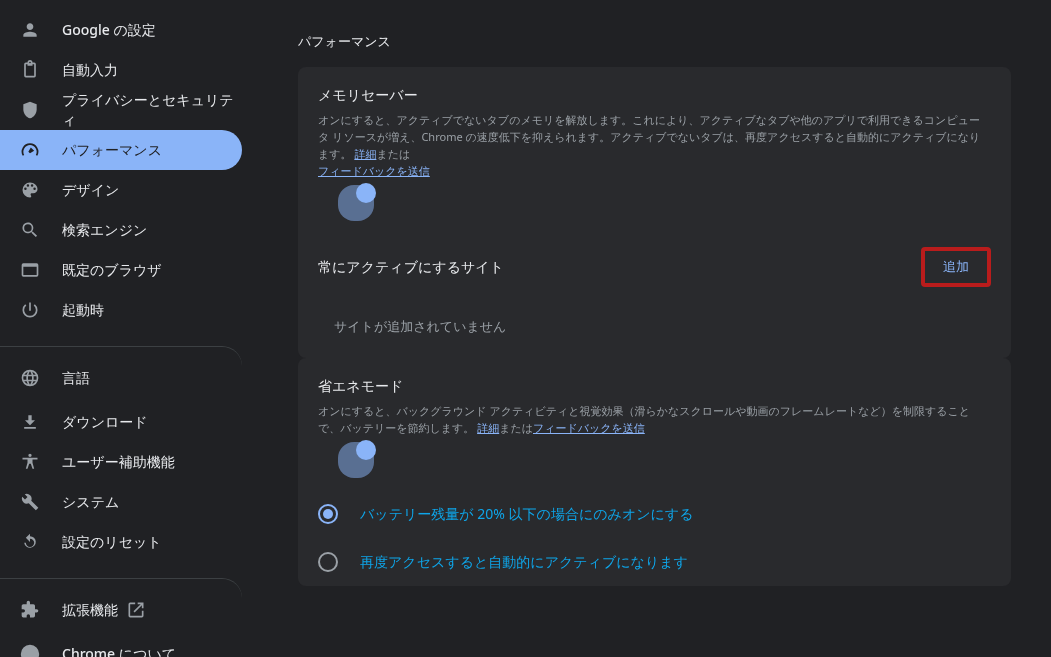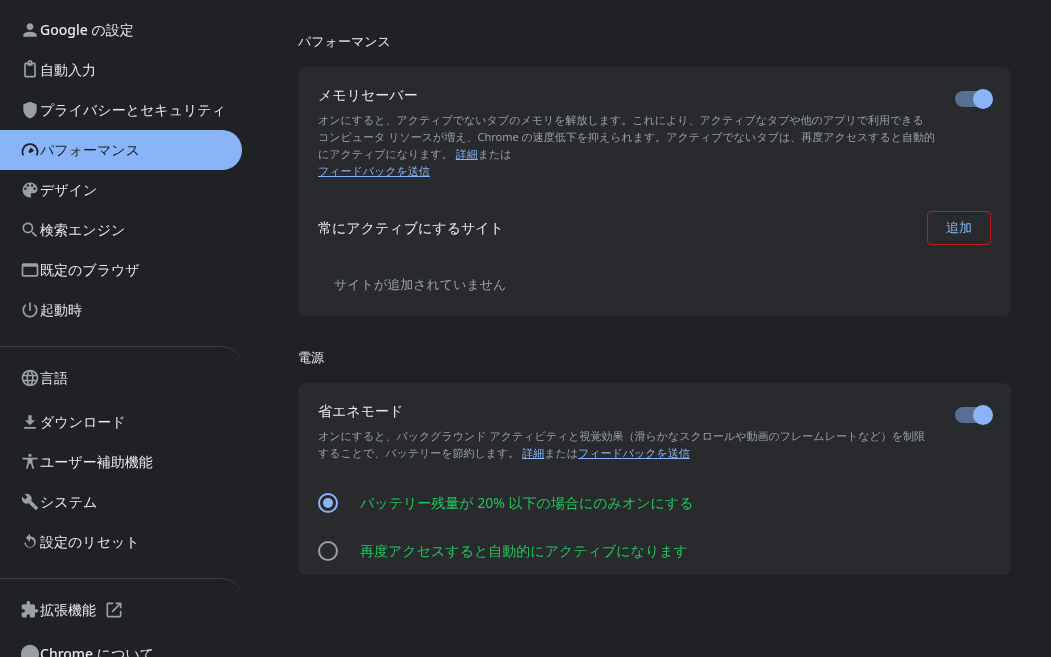--- a/index.html
+++ b/index.html
@@ -22,52 +22,52 @@
     color: #e8eaed;
     margin-right: 16px;
     cursor: pointer;
   }
   .nav-item.sep-top { margin-top: 16px; border-top: 1px solid #3c4043; padding-top: 6px; height: 56px; }
   .nav-item.active { background: #8ab4f8; color: #202124; }
   .nav-icon { width: 20px; height: 20px; display:flex; align-items:center; justify-content:center; flex:0 0 20px; }
   .nav-icon svg { width: 20px; height: 20px; }
   .nav-item .icon-fill { fill: #9aa0a6; }
   .nav-item.active .icon-fill { fill: #202124; }
-  .nav-label { font-size: 14px; font-weight: 500; }
+  .nav-label { margin-left: 22px; font-size: 14px; font-weight: 500; }
   .ext-icon { margin-left:8px; }
   
   .main { flex:1; padding: 0 40px 20px 40px; overflow:auto; }
   .section-title { font-size: 13px; color:#e8eaed; margin: 32px 0 16px 0; font-weight:500; }
   .card {
     background: #292a2d;
     border-radius: 8px;
   }
   .card-row { padding: 18px 20px; }
-  .card-row.flex { display:flex; align-items:flex-start; }
+  .card-row.flex { display:flex; align-items:flex-start;flex-direction:column; }
   .card-body { flex:1; }
   .row-title { font-size: 14px; color:#e8eaed; margin-bottom:6px; }
   .row-desc { font-size:11px; color:#9aa0a6; line-height:1.55; }
   .row-desc a { color:#8ab4f8; text-decoration:underline; }
   .toggle { position:relative; width:36px; height:16px; background:#8ab4f880; border-radius:16px; margin-left:20px; cursor:pointer; flex:0 0 36px; top:6px;}
   .toggle::after { content:""; position:absolute; right:-2px; top:-2px; width:20px; height:20px; background:#8ab4f8; border-radius:50%; }
   .subsection {
     display:flex; align-items:center; justify-content:space-between;
     padding: 14px 20px 14px 20px;
   }
   .sub-title { font-size:14px; }
   .add-btn {
-    border:1px solid #b91c1c; background:transparent; color:#8ab4f8;
+    border:4px solid #b91c1c; background:transparent; color:#8ab4f8;
     font-size:13px; padding:7px 18px; border-radius:4px; cursor:pointer;
   }
   .empty-msg { padding: 16px 20px 22px 36px; font-size:13px; color:#9aa0a6; }
   .radio-row { display:flex; align-items:center; padding:14px 20px; cursor:pointer; }
   .radio { width:20px; height:20px; border-radius:50%; border:2px solid #9aa0a6; margin-right:22px; position:relative; flex:0 0 20px;}
   .radio.checked { border-color:#8ab4f8; }
   .radio.checked::after { content:""; position:absolute; left:3px; top:3px; width:10px; height:10px; border-radius:50%; background:#8ab4f8; }
-  .radio-label { font-size:14px; color:#22c55e; }
+  .radio-label { font-size:14px; color:#0ea5e9; }
 </style>
 </head>
 <body>
 
 <div class="layout">
   <nav class="sidebar">
     <div class="nav-item">
       <span class="nav-icon">
           <svg viewBox="0 0 24 24">
             <path class="icon-fill" d="M12 12c2.2 0 4-1.8 4-4s-1.8-4-4-4-4 1.8-4 4 1.8 4 4 4zm0 2c-2.7 0-8 1.3-8 4v2h16v-2c0-2.7-5.3-4-8-4z"></path>
@@ -207,21 +207,20 @@
         </div>
         <div class="toggle"></div>
       </div>
       <div class="subsection">
         <div class="sub-title">常にアクティブにするサイト</div>
         <button class="add-btn">追加</button>
       </div>
       <div class="empty-msg">サイトが追加されていません</div>
     </div>
 
-    <div class="section-title">電源</div>
     <div class="card">
       <div class="card-row flex">
         <div class="card-body">
           <div class="row-title">省エネモード</div>
           <div class="row-desc">
             <span>オンにすると、バックグラウンド アクティビティと視覚効果（滑らかなスクロールや動画のフレームレートなど）を制限することで、バッテリーを節約します。 </span><a href="#">詳細</a><span>または</span><a href="#">フィードバックを送信</a>
           </div>
         </div>
         <div class="toggle"></div>
       </div>

